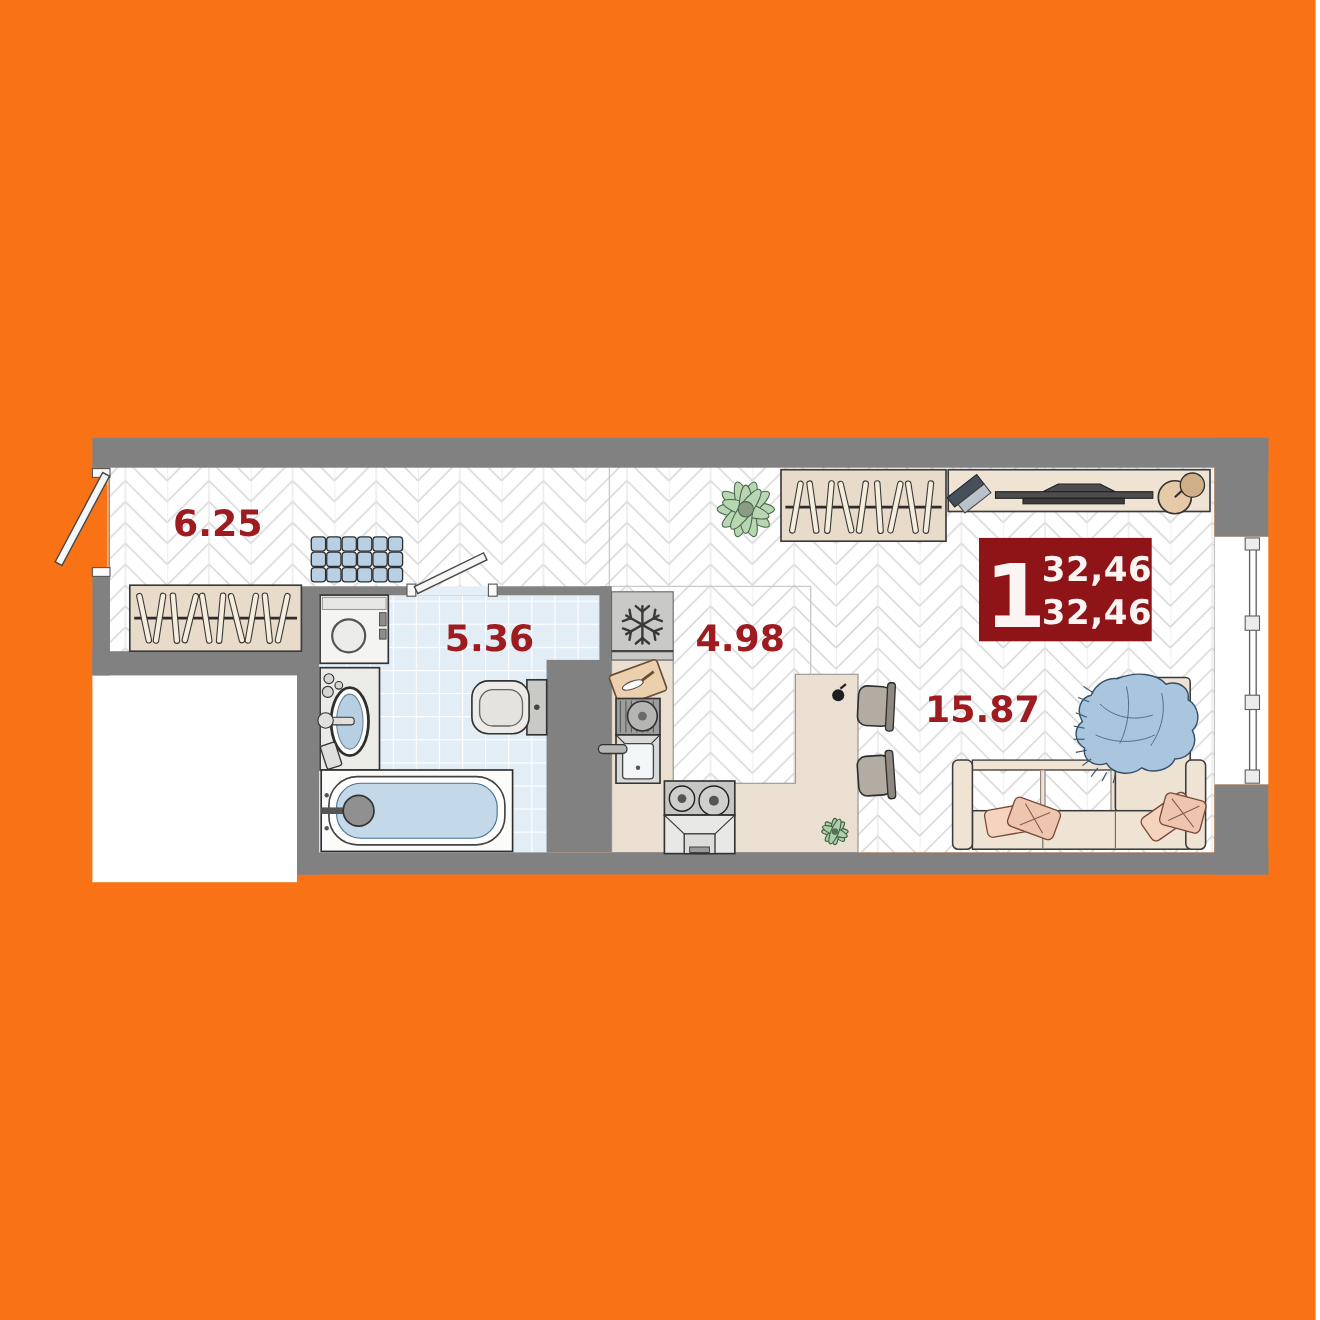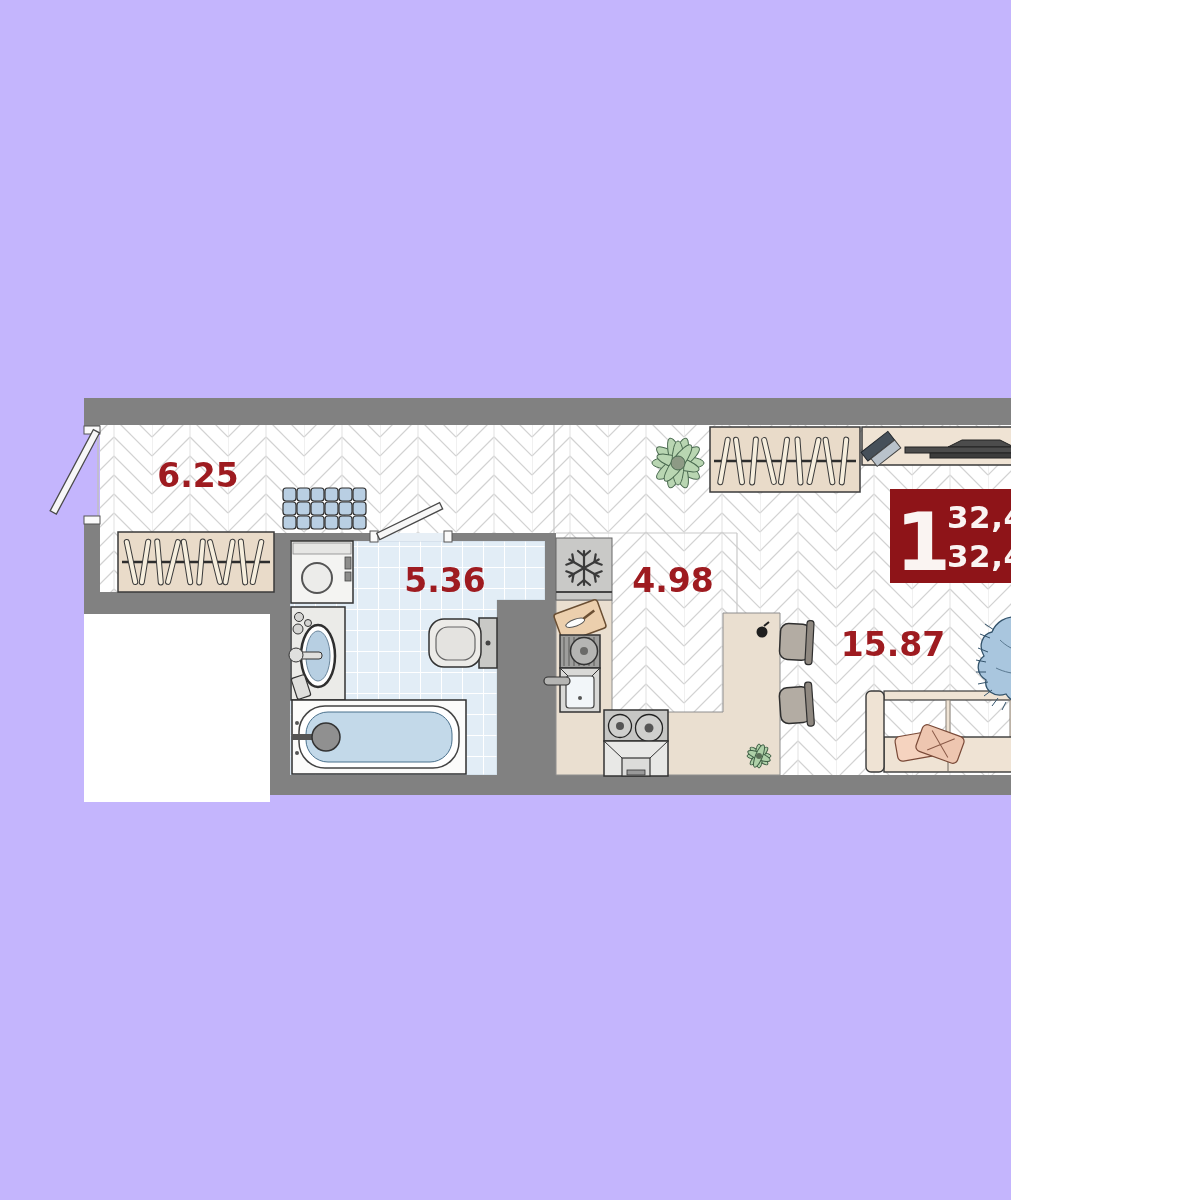--- a/index.html
+++ b/index.html
@@ -1,16 +1,16 @@
 <!DOCTYPE html>
 <html><head>
 <meta charset="utf-8">
 <style>
   html,body{margin:0;padding:0;background:#ffffff;}
-  .canvas{position:relative;width:1011px;height:1200px;background:#c4b5fd;overflow:hidden;
+  .canvas{position:relative;width:1196px;height:1200px;background:#f97316;overflow:hidden;
           font-family:"DejaVu Sans",sans-serif;}
   svg{position:absolute;left:0;top:0;}
   .area-label{font-family:"DejaVu Sans",sans-serif;font-weight:bold;font-size:33px;}
   .badge-num{font-family:"DejaVu Sans",sans-serif;font-weight:bold;font-size:80px;}
   .badge-area{font-family:"DejaVu Sans",sans-serif;font-weight:bold;font-size:31px;letter-spacing:.5px;}
 </style>
 </head>
 <body>
 
 <div class="canvas">

